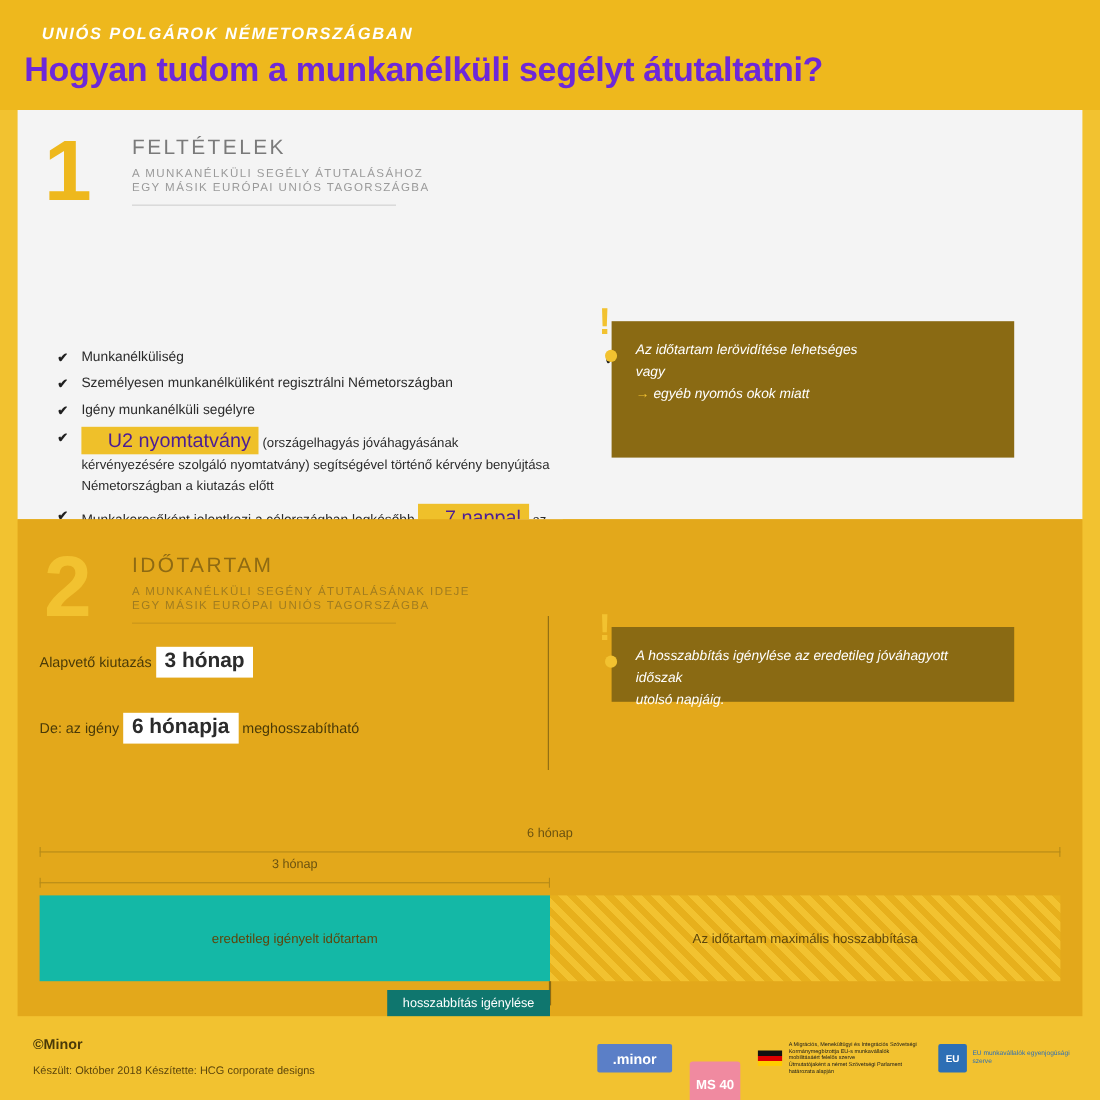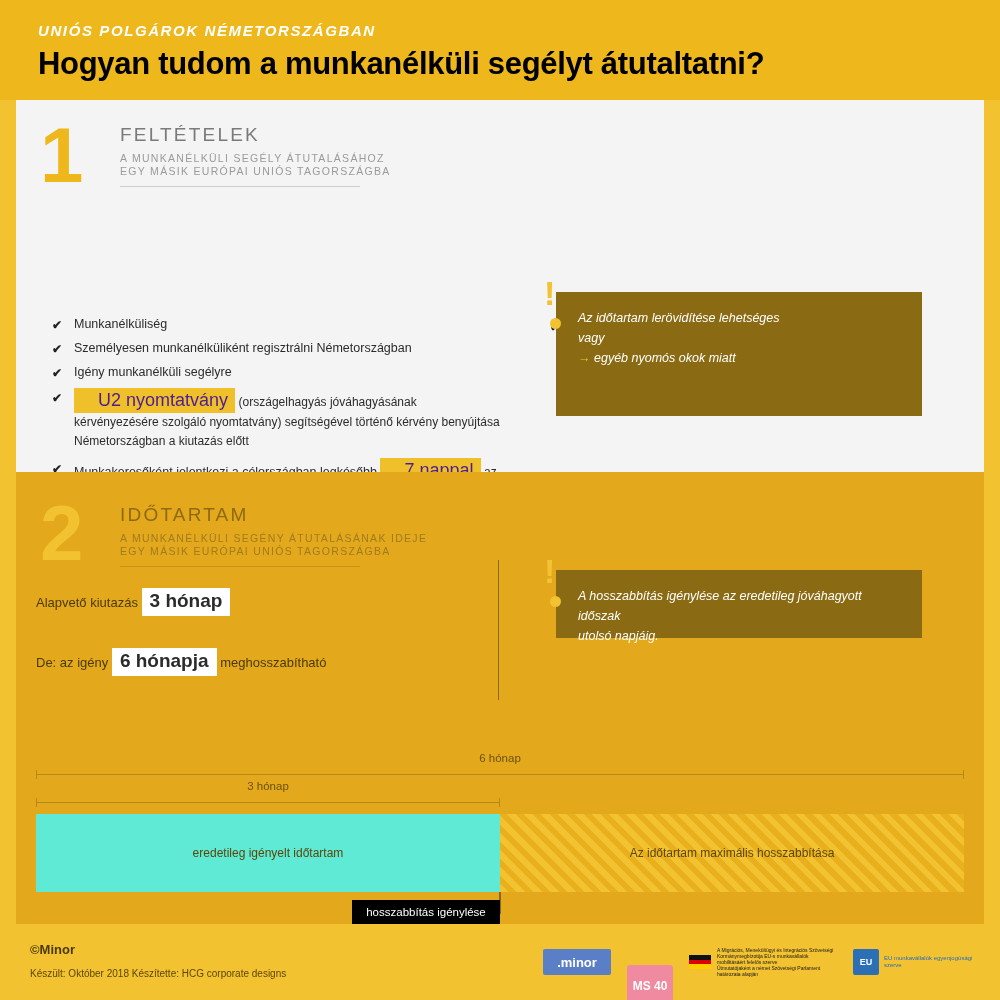--- a/index.html
+++ b/index.html
@@ -15,22 +15,22 @@
   
   .header{
     position:absolute;left:0;top:0;width:1000px;height:100px;
     background:#eeb81d;
   }
   .header .kicker{
     position:absolute;left:38px;top:22px;
     font-size:15px;letter-spacing:1.6px;color:#ffffff;font-weight:bold;font-style:italic;
   }
   .header .title{
-    position:absolute;left:38px;top:46px;
-    font-size:31px;font-weight:bold;color:#000000;letter-spacing:-0.3px;
+    position:absolute;left:22px;top:46px;
+    font-size:31px;font-weight:bold;color:#6d28d9;letter-spacing:-0.3px;
   }
 
   
   .sec1{
     position:absolute;left:16px;top:100px;width:968px;height:372px;
     background:#f4f4f4;
   }
   .sec1 .bignum{
     position:absolute;left:24px;top:16px;
     font-size:78px;font-weight:bold;color:#eeb81d;line-height:78px;
@@ -138,35 +138,35 @@
   .tl .line3{
     position:absolute;left:0;top:50px;width:464px;height:1px;background:#b58a18;
   }
   .tl .line3:before,.tl .line3:after{
     content:"";position:absolute;top:-4px;width:1px;height:9px;background:#b58a18;
   }
   .tl .line3:before{left:0;}
   .tl .line3:after{right:0;}
 
   .bar{position:absolute;top:62px;height:78px;}
-  .bar1{left:0;width:464px;background:#5eead4;}
+  .bar1{left:0;width:464px;background:#14b8a6;}
   .bar2{left:464px;width:464px;
     background:repeating-linear-gradient(45deg,#f2c230 0 6px,#e7b01c 6px 12px);
   }
   .bar .blab{
     position:absolute;left:0;top:0;width:100%;height:78px;
     display:flex;align-items:center;justify-content:center;
     font-size:12px;color:#5d460c;
   }
   .tick-down{
     position:absolute;left:463px;top:140px;width:2px;height:22px;background:#8a6a13;
   }
   .reqbox{
     position:absolute;left:316px;top:148px;width:148px;height:24px;
-    background:#000000;color:#ffffff;font-size:11.5px;
+    background:#0f766e;color:#ffffff;font-size:11.5px;
     display:flex;align-items:center;justify-content:center;
   }
 
   
   .footer{
     position:absolute;left:0;top:924px;width:1000px;height:82px;background:#f2c230;
   }
   .footer .brand{
     position:absolute;left:30px;top:18px;font-size:13px;color:#4a3a08;font-weight:bold;
   }

